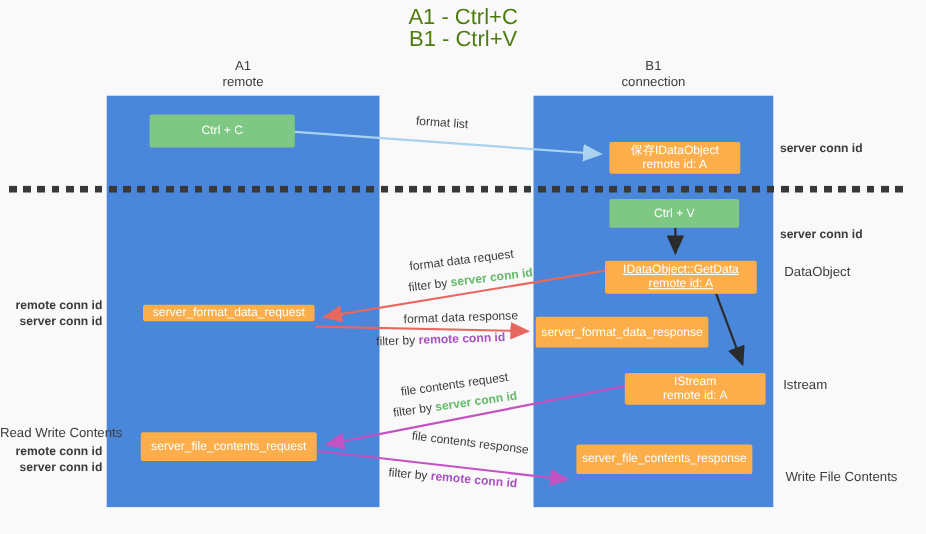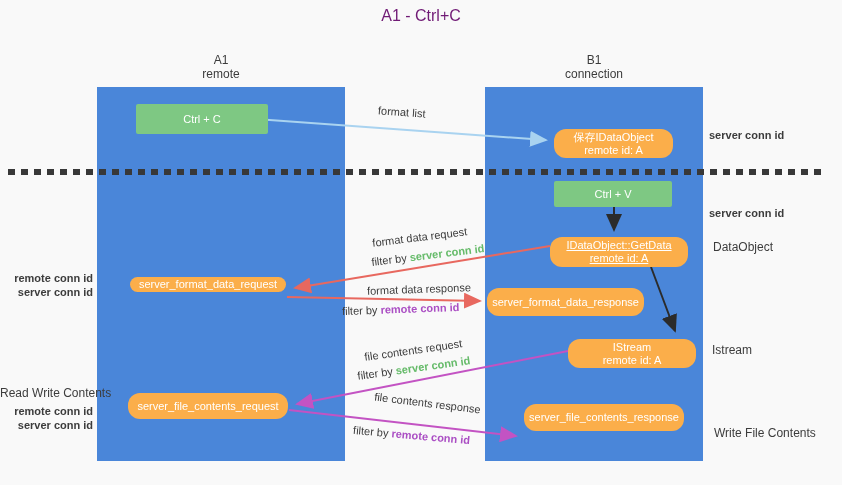--- a/index.html
+++ b/index.html
@@ -6,58 +6,59 @@
   body{
     width:842px;height:485px;
     background:#f9f9f9;
     font-family:"Liberation Sans",sans-serif;
     position:relative;overflow:hidden;
     color:#3c3c3c;
   }
   .stage{position:absolute;inset:0;}
   .title{
     position:absolute;top:6px;left:0;width:100%;
-    text-align:center;font-size:16px;line-height:20px;color:#701a75;
+    text-align:center;font-size:20px;line-height:20px;color:#4d7c0f;
   }
   .lane-header{
     position:absolute;top:53px;text-align:center;
     font-size:12px;line-height:14px;color:#3c3c3c;
   }
   .lane{position:absolute;top:87px;height:374px;background:#4a86d9;}
   .dotted{
     position:absolute;left:8px;top:169px;width:818px;height:6px;
     background:repeating-linear-gradient(90deg,#383838 0 7px,transparent 7px 13px);
     z-index:3;
   }
   .box{
     position:absolute;z-index:2;
     display:flex;flex-direction:column;align-items:center;justify-content:center;
     color:#fff;font-size:11px;line-height:13px;text-align:center;
     border-radius:2px;white-space:nowrap;
   }
   .green{background:#7ec883;}
-  .orange{background:#fbae4a;border-radius:12px;}
+  .orange{background:#fbae4a;}
   .arrows{position:absolute;left:0;top:0;z-index:1;}
   .edge-label{
     position:absolute;z-index:4;font-size:11px;color:#3c3c3c;white-space:nowrap;
     transform-origin:center;
   }
   .accent-green{color:#66bb6a;font-weight:bold;}
   .accent-purple{color:#ab4fc4;font-weight:bold;}
   .side-label{position:absolute;z-index:4;font-size:12px;color:#3c3c3c;white-space:nowrap;}
   .side-left{left:0;width:93px;text-align:right;}
   .conn-id{font-size:11px;font-weight:bold;line-height:14px;}
 </style>
 </head>
 <body>
 
 <div class="stage">
 
   <div class="title">
     <div>A1 - Ctrl+C</div>
+    <div>B1 - Ctrl+V</div>
   </div>
 
   <div class="lane-header" style="left:97px;width:248px;">
     <div>A1</div>
     <div>remote</div>
   </div>
   <div class="lane-header" style="left:485px;width:218px;">
     <div>B1</div>
     <div>connection</div>
   </div>

